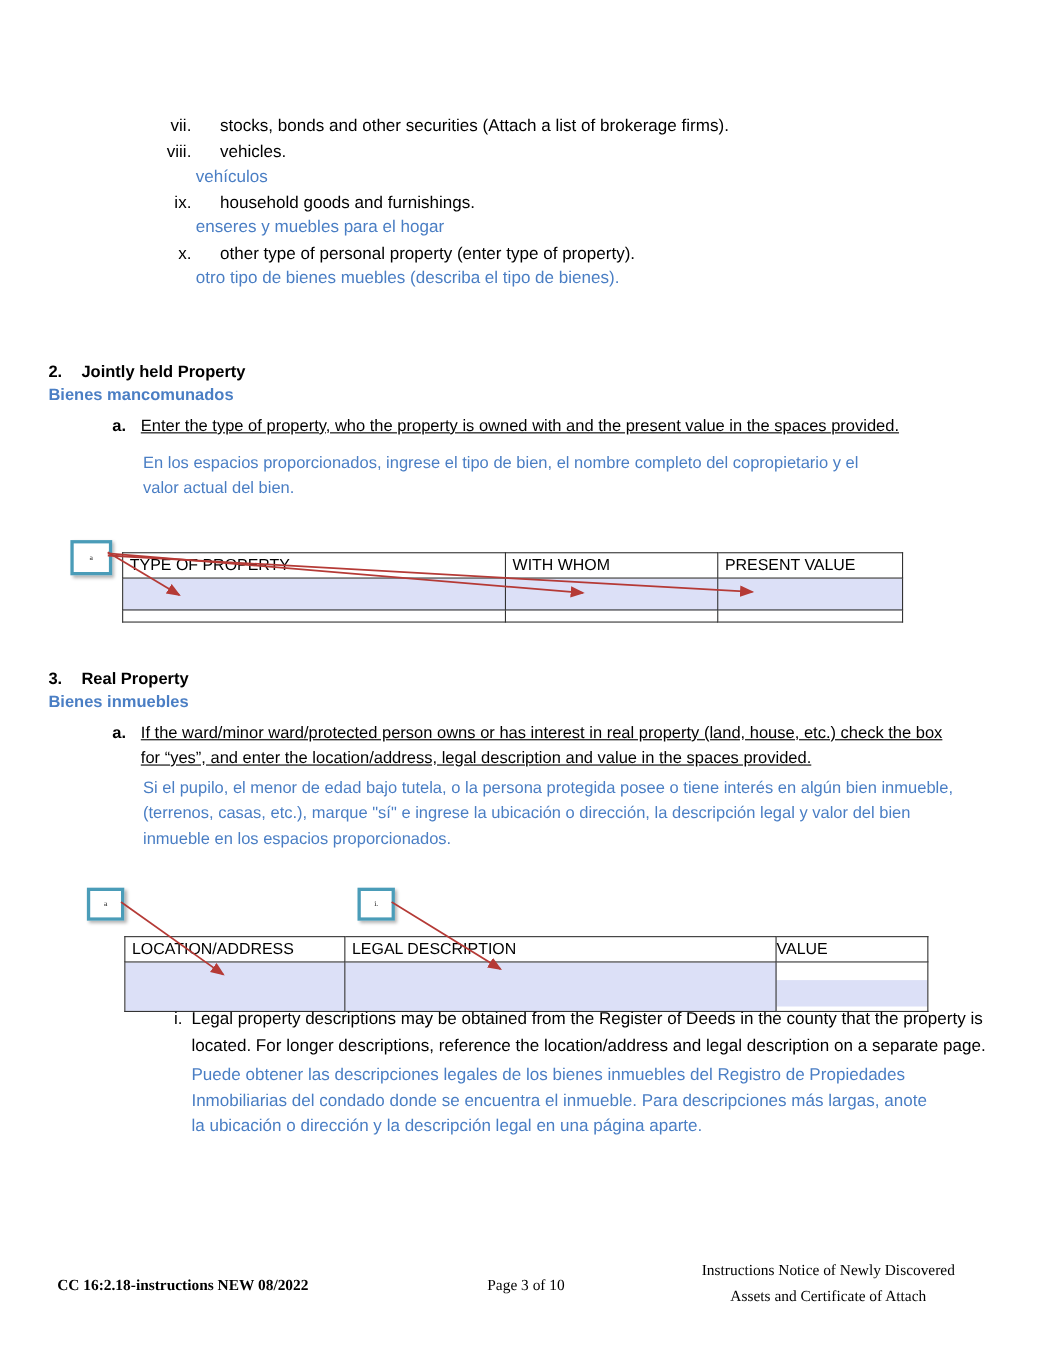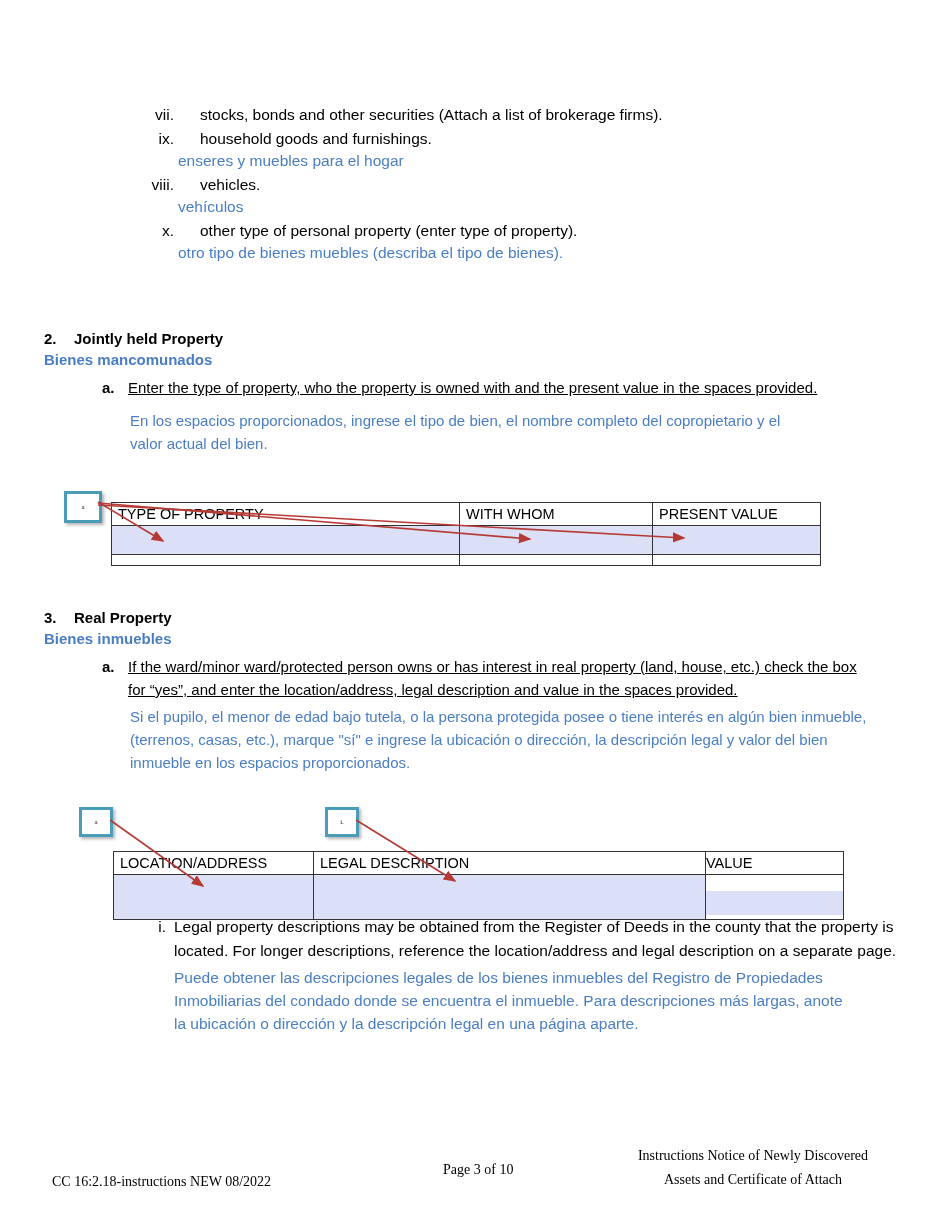--- a/index.html
+++ b/index.html
@@ -213,22 +213,23 @@
     top: 1148px;
     width: 950px;
     height: 60px;
     font-family: "Liberation Serif", serif;
     font-size: 14px;
     color: #000;
   }
   .f-left {
     position: absolute;
     left: 52px;
-    top: 26px;
+    top: 14px;
     white-space: nowrap;
+    font-weight: bold;
   }
   .f-center {
     position: absolute;
     left: 443px;
     top: 14px;
     white-space: nowrap;
   }
   .f-right {
     position: absolute;
     left: 588px;
@@ -244,29 +245,29 @@
 <div class="page">
 
   <div class="rn-list">
 
     <div class="rn-item">
       <div class="rn-marker">vii.</div>
       <div class="rn-en">stocks, bonds and other securities (Attach a list of brokerage firms).</div>
     </div>
 
     <div class="rn-item">
+      <div class="rn-marker">viii.</div>
+      <div class="rn-en">vehicles.</div>
+      <div class="rn-es">vehículos</div>
+    </div>
+
+    <div class="rn-item">
       <div class="rn-marker">ix.</div>
       <div class="rn-en">household goods and furnishings.</div>
       <div class="rn-es">enseres y muebles para el hogar</div>
-    </div>
-
-    <div class="rn-item">
-      <div class="rn-marker">viii.</div>
-      <div class="rn-en">vehicles.</div>
-      <div class="rn-es">vehículos</div>
     </div>
 
     <div class="rn-item">
       <div class="rn-marker">x.</div>
       <div class="rn-en">other type of personal property (enter type of property).</div>
       <div class="rn-es">otro tipo de bienes muebles (describa el tipo de bienes).</div>
     </div>
 
   </div>
 

